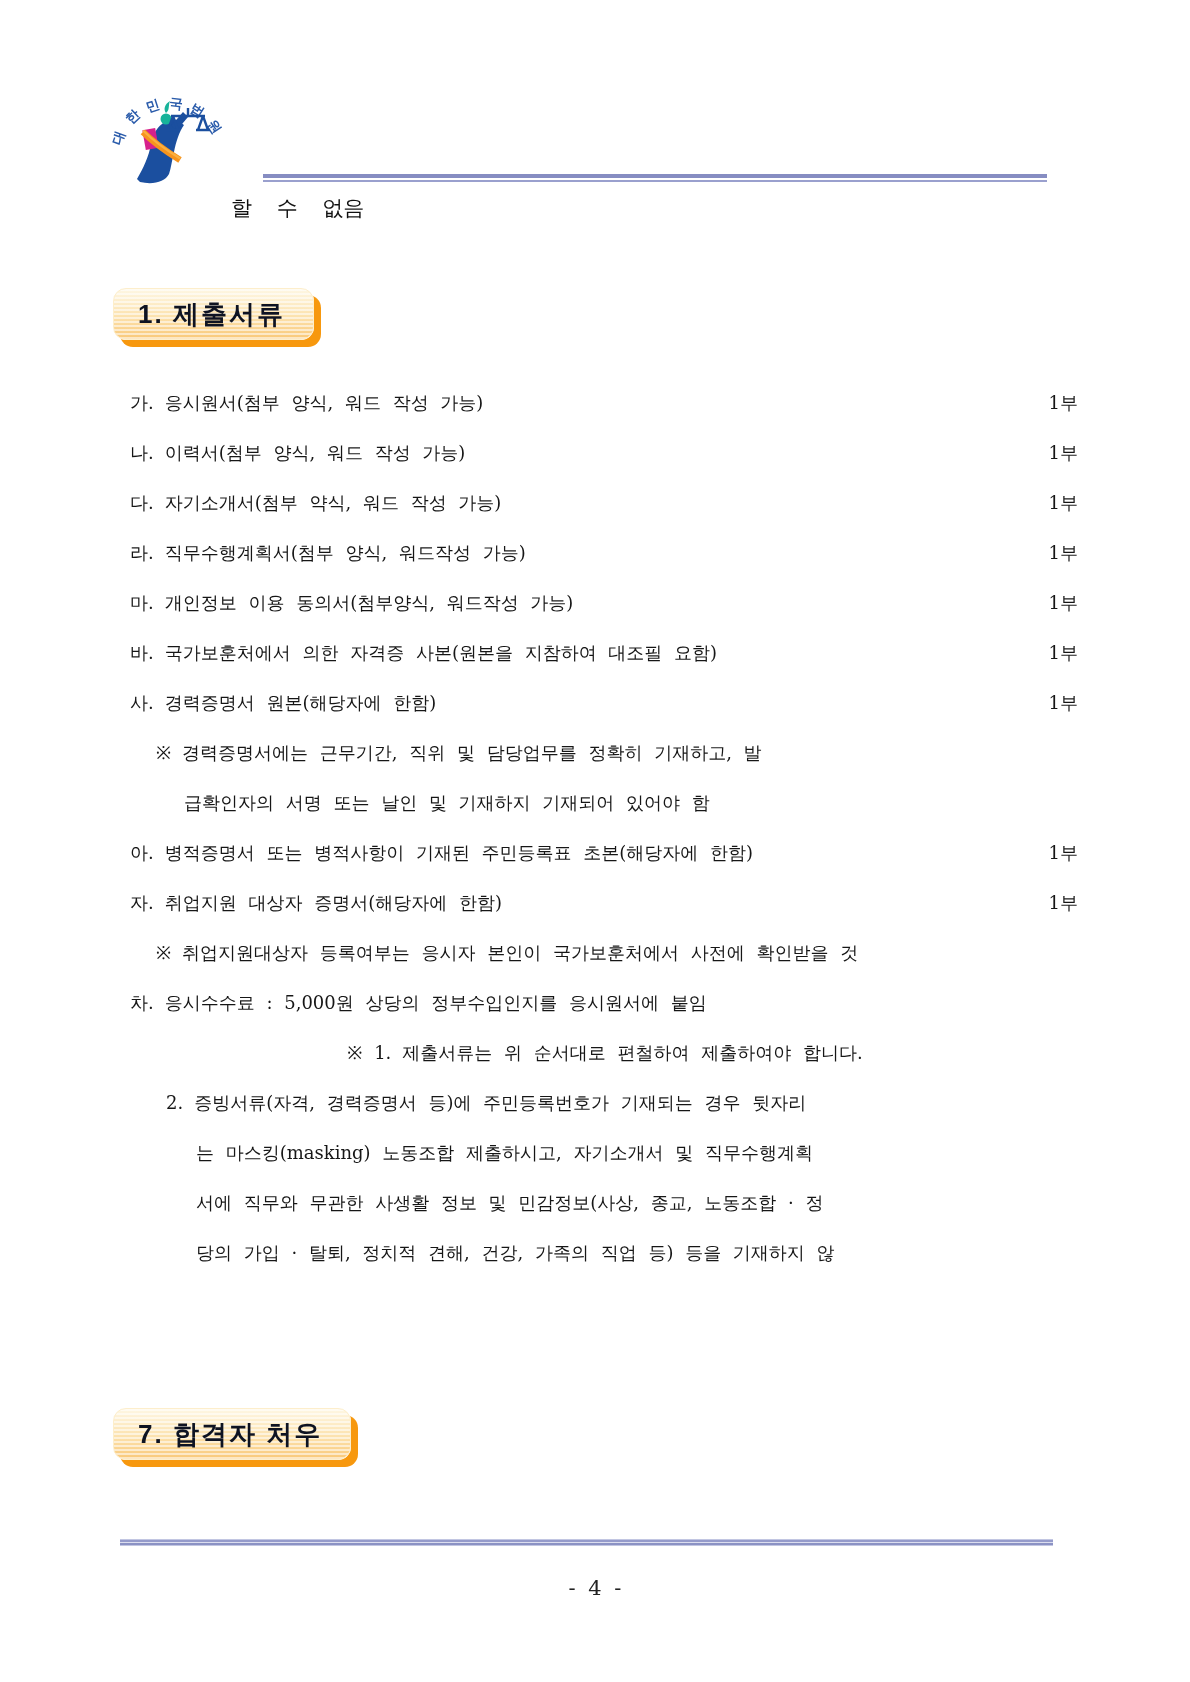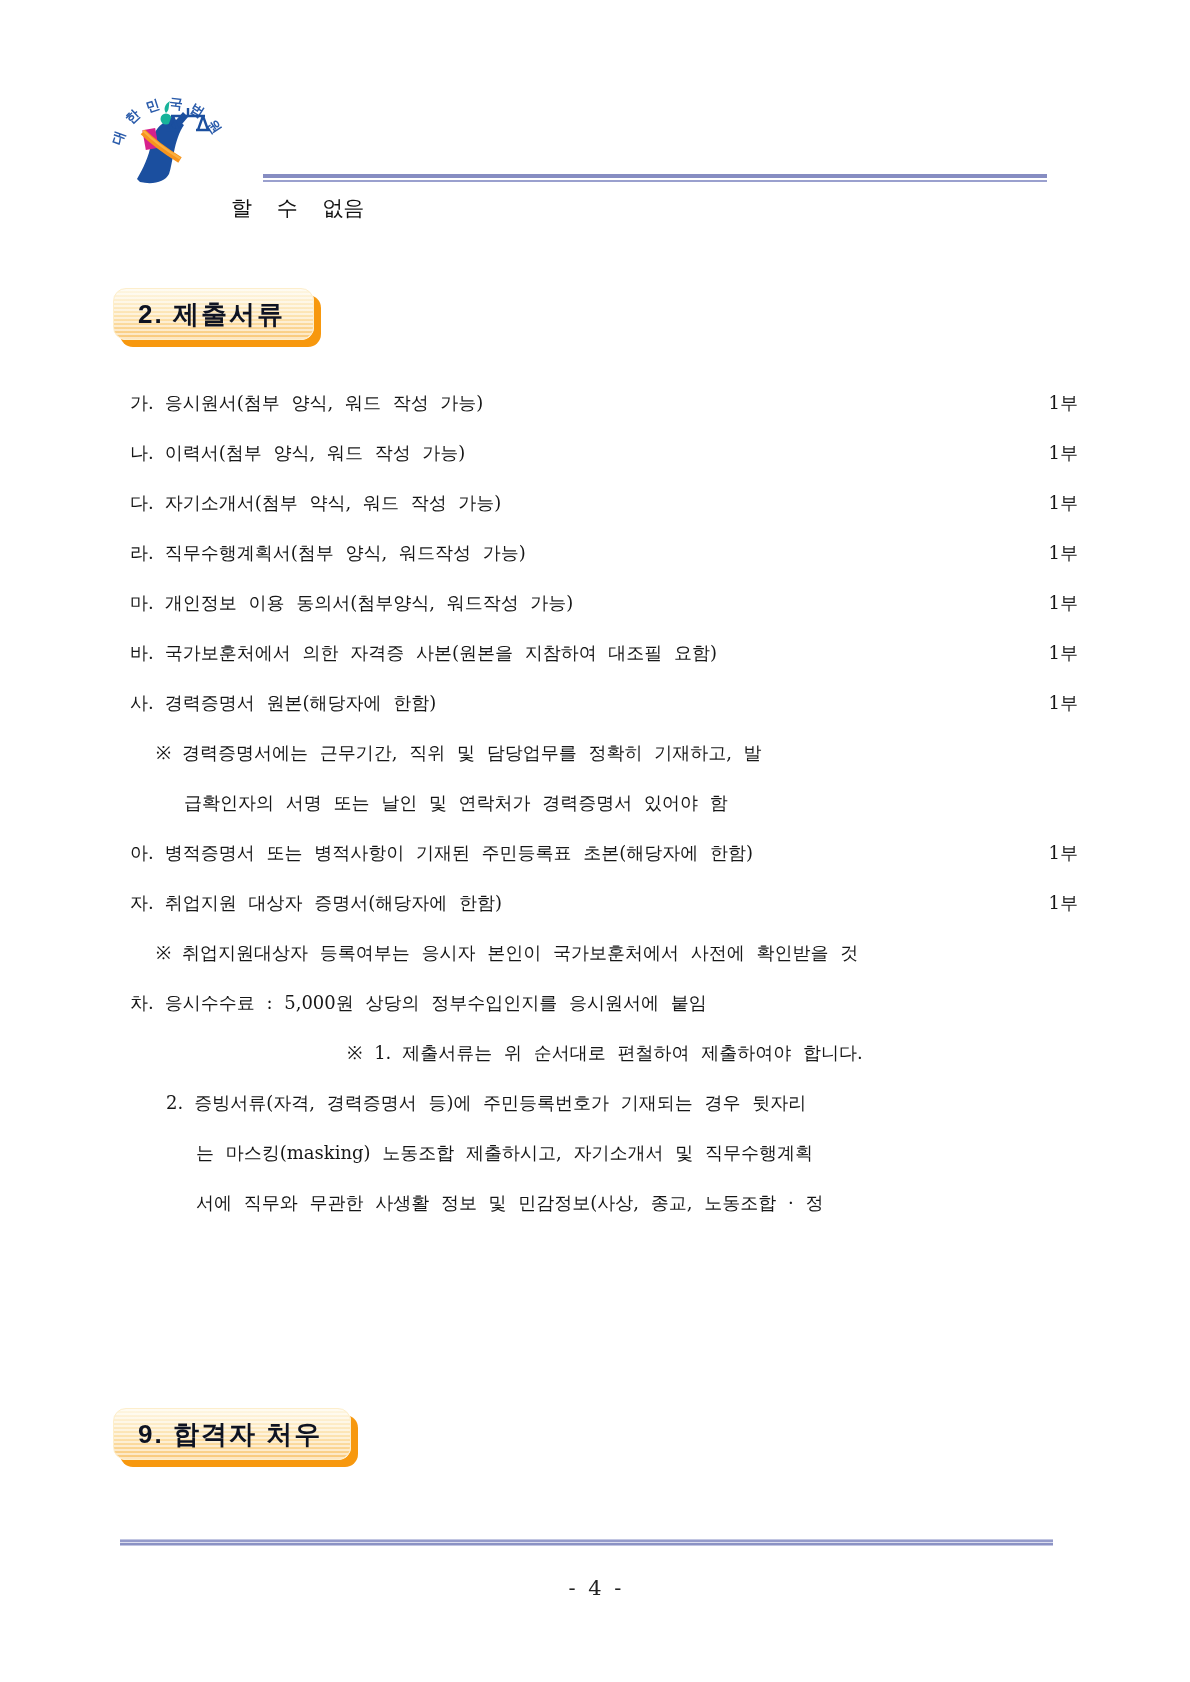--- a/index.html
+++ b/index.html
@@ -101,41 +101,42 @@
     <rect x="38" y="57" width="13" height="20" fill="#d6218c" transform="rotate(-10 44 67)"></rect>
 
     <path d="M37,60 C49,72 61,80 74,88" stroke="#f7941d" stroke-width="6.5" fill="none"></path>
     <path d="M37,58.5 C49,70.5 61,78.5 74,86.5" stroke="#fbb040" stroke-width="2.2" fill="none"></path>
   </svg>
 
   <div class="top-rule"></div>
 
   <div class="carryover">할  수  없음</div>
 
-  <div class="section-header s6">2. 제출서류</div>
+  <div class="section-header s6">1. 제출서류</div>
 
   <div class="doc-list">
       <div class="line item"><span class="lab">가.</span><span class="txt">응시원서(첨부 양식, 워드 작성 가능)</span><span class="count">1부</span></div>
       <div class="line item"><span class="lab">나.</span><span class="txt">이력서(첨부 양식, 워드 작성 가능)</span><span class="count">1부</span></div>
       <div class="line item"><span class="lab">다.</span><span class="txt">자기소개서(첨부 약식, 워드 작성 가능)</span><span class="count">1부</span></div>
       <div class="line item"><span class="lab">라.</span><span class="txt">직무수행계획서(첨부 양식, 워드작성 가능)</span><span class="count">1부</span></div>
       <div class="line item"><span class="lab">마.</span><span class="txt">개인정보 이용 동의서(첨부양식, 워드작성 가능)</span><span class="count">1부</span></div>
       <div class="line item"><span class="lab">바.</span><span class="txt">국가보훈처에서 의한 자격증 사본(원본을 지참하여 대조필 요함)</span><span class="count">1부</span></div>
       <div class="line item"><span class="lab">사.</span><span class="txt">경력증명서 원본(해당자에 한함)</span><span class="count">1부</span></div>
       <div class="line note"><span class="lab">※</span><span class="txt">경력증명서에는 근무기간, 직위 및 담당업무를 정확히 기재하고, 발</span></div>
-      <div class="line cont2"><span class="txt">급확인자의 서명 또는 날인 및 연락처가 경력증명서 있어야 함</span></div>
+      <div class="line cont2"><span class="txt">급확인자의 서명 또는 날인 및 기재하지 기재되어 있어야 함</span></div>
       <div class="line item"><span class="lab">아.</span><span class="txt">병적증명서 또는 병적사항이 기재된 주민등록표 초본(해당자에 한함)</span><span class="count">1부</span></div>
       <div class="line item"><span class="lab">자.</span><span class="txt">취업지원 대상자 증명서(해당자에 한함)</span><span class="count">1부</span></div>
       <div class="line note"><span class="lab">※</span><span class="txt">취업지원대상자 등록여부는 응시자 본인이 국가보훈처에서 사전에 확인받을 것</span></div>
       <div class="line item"><span class="lab">차.</span><span class="txt">응시수수료 : 5,000원 상당의 정부수입인지를 응시원서에 붙임</span></div>
       <div class="line notenum"><span class="lab">※ 1.</span><span class="txt">제출서류는 위 순서대로 편철하여 제출하여야 합니다.</span></div>
       <div class="line subnum"><span class="lab">2.</span><span class="txt">증빙서류(자격, 경력증명서 등)에 주민등록번호가 기재되는 경우 뒷자리</span></div>
       <div class="line cont3"><span class="txt">는 마스킹(masking) 노동조합 제출하시고, 자기소개서 및 직무수행계획</span></div>
       <div class="line cont3"><span class="txt">서에 직무와 무관한 사생활 정보 및 민감정보(사상, 종교, 노동조합 · 정</span></div>
+      <div class="line cont3"><span class="txt">당의 가입 · 탈퇴, 정치적 견해, 건강, 가족의 직업 등) 등을 기재하지 않</span></div>
     </div>
 
-  <div class="section-header s7">9. 합격자 처우</div>
+  <div class="section-header s7">7. 합격자 처우</div>
 
   <div class="bottom-rule"></div>
 
   <div class="page-number">- 4 -</div>
 
 </div>
 
 </body></html>

